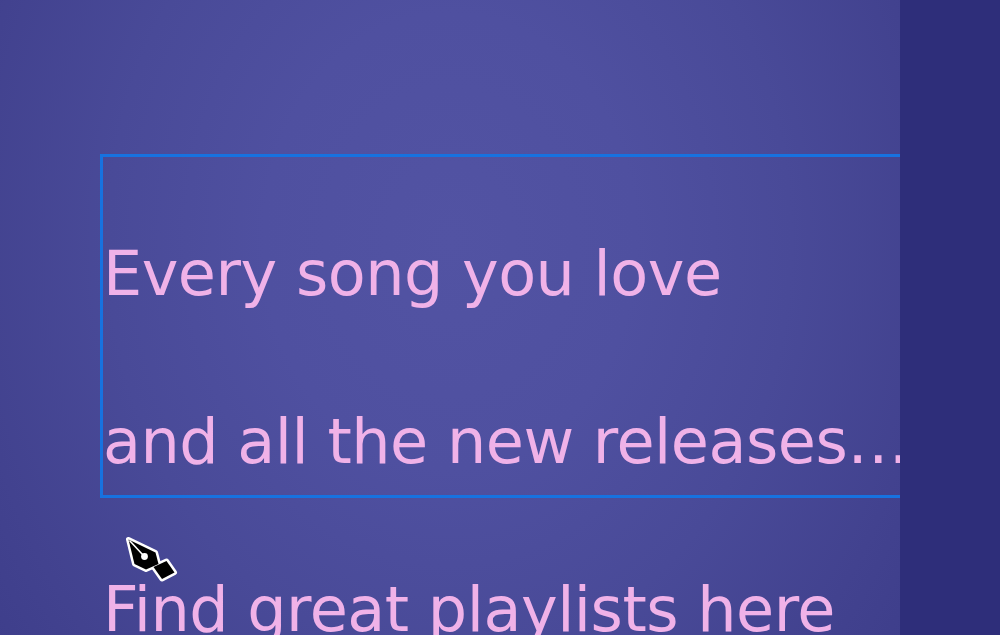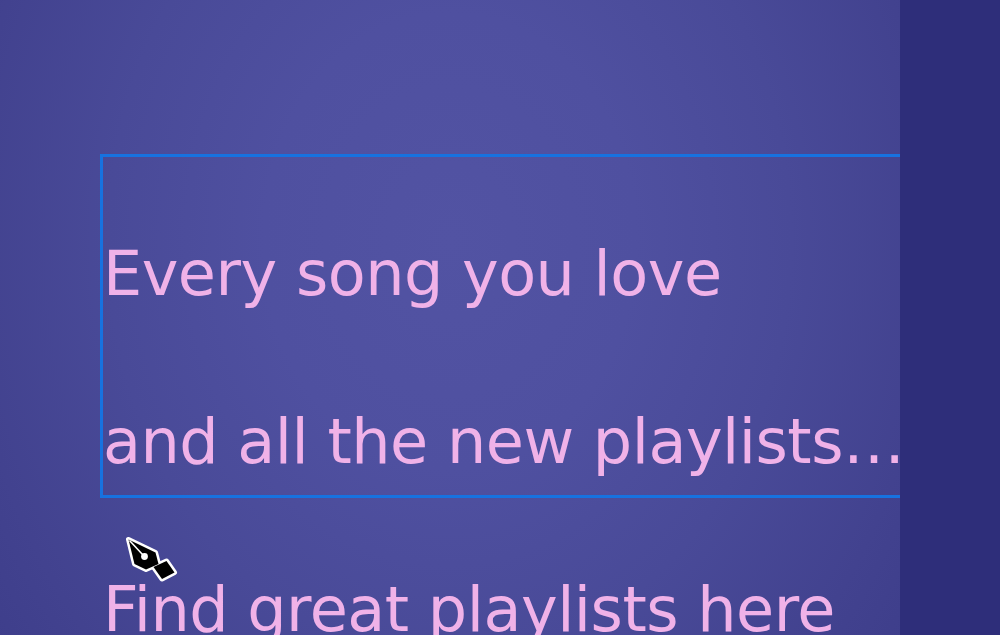--- a/index.html
+++ b/index.html
@@ -67,21 +67,21 @@
 </style>
 </head>
 <body>
 
 <div id="stage">
 
   <div id="text-frame"></div>
 
   <div id="headline">
     <span class="hl-line">Every song you love</span>
-    <span class="hl-line">and all the new playlists…</span>
+    <span class="hl-line">and all the new releases…</span>
     <span class="hl-line">Find great playlists here</span>
   </div>
 
   <svg id="cursor" viewBox="0 0 58 58">
 
     <g stroke="#ffffff" stroke-width="5" stroke-linejoin="round" stroke-linecap="round" fill="#ffffff">
       <path d="M4.5 5.5 L31.5 18.5 L34.5 30.0 L22.0 35.5 L10.5 30.0 Z"></path>
       <path d="M29.5 33.0 L42.5 27.0 L50.5 38.5 L38.0 45.0 Z"></path>
     </g>
 

